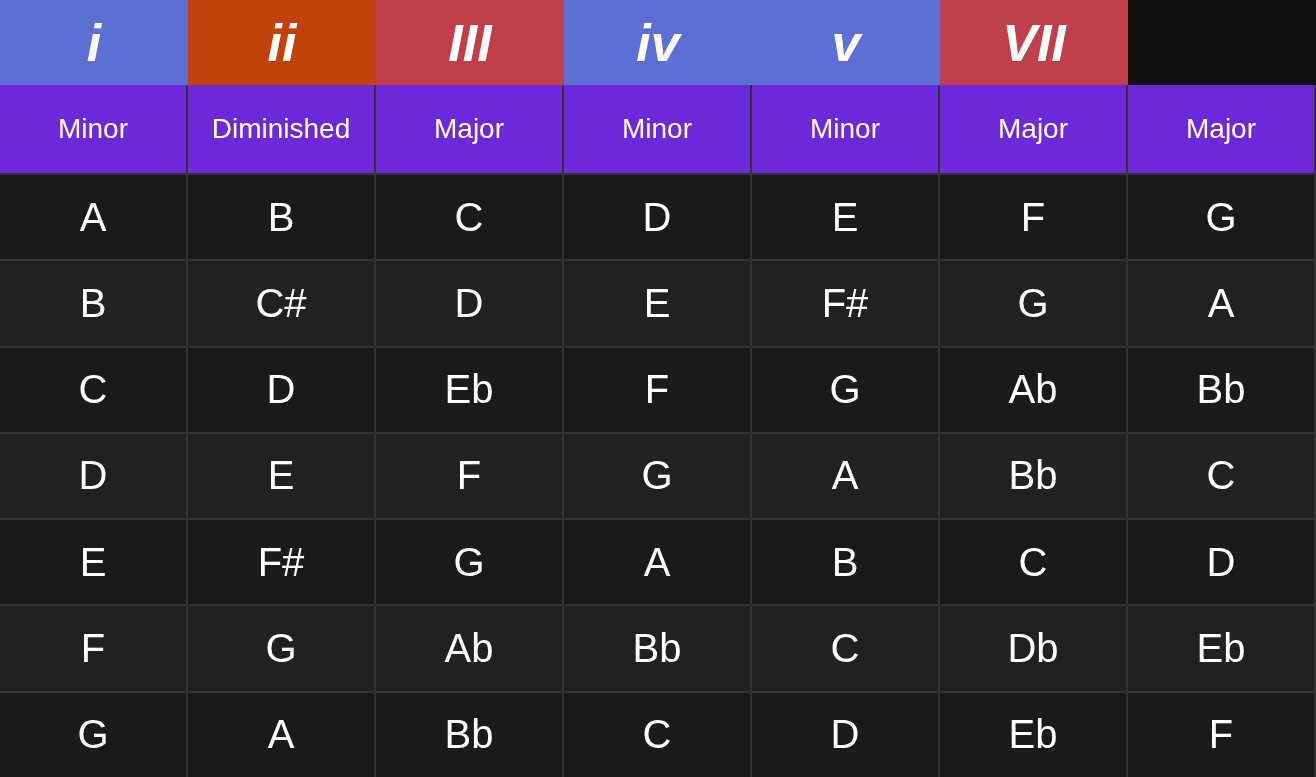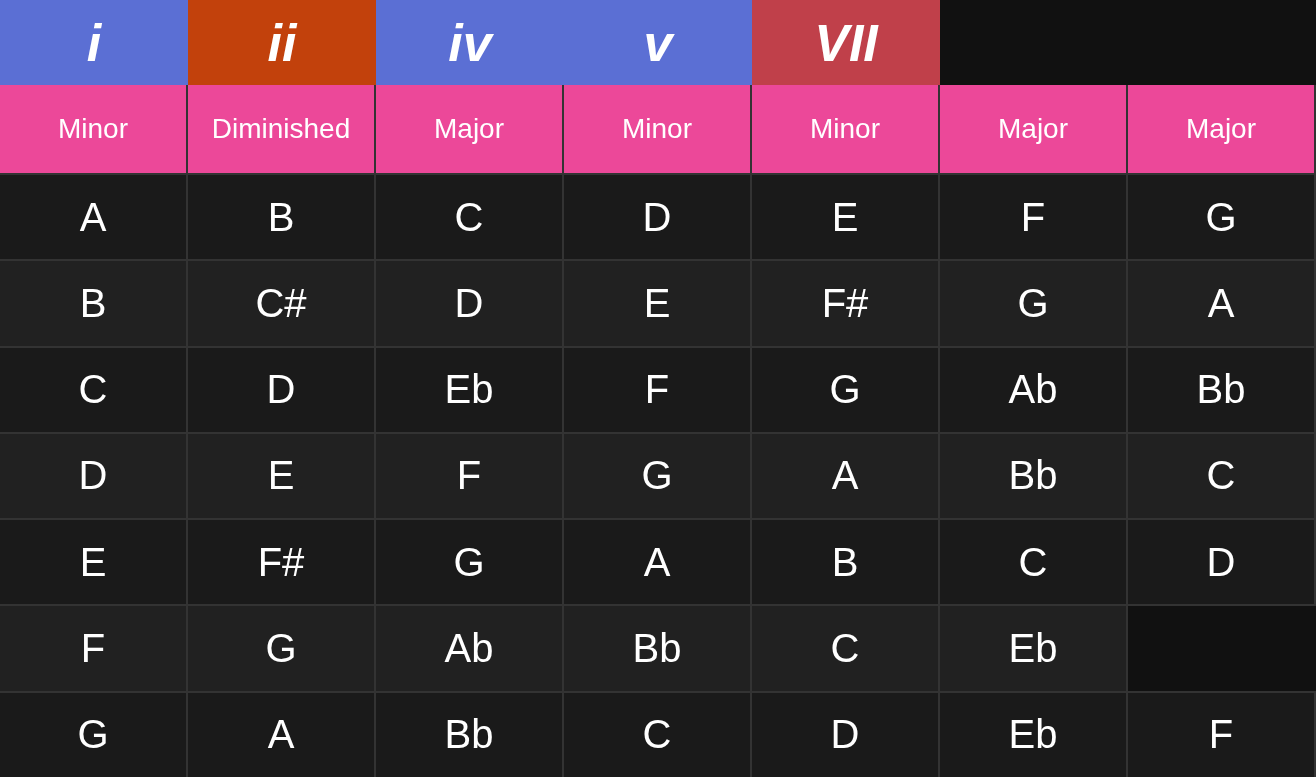--- a/index.html
+++ b/index.html
@@ -51,21 +51,21 @@
       height: 90px;
       border-bottom: 2px solid #333;
     }
 
     .subheader-cell {
       display: flex;
       align-items: center;
       justify-content: center;
       font-size: 28px;
       color: white;
-      background: #ec4899;
+      background: #6d28d9;
       border-right: 2px solid #333;
       border-left: 0px solid #333;
     }
 
     .subheader-cell:first-child {
       border-left: 0;
     }
 
     .data-rows {
       display: flex;
@@ -102,20 +102,21 @@
       background: #212121;
     }
   </style>
 </head>
 <body>
 
 <div class="table-container">
   <div class="header-row" id="header-row">
       <div class="header-cell blue">i</div>
       <div class="header-cell green">ii</div>
+      <div class="header-cell red">III</div>
       <div class="header-cell blue">iv</div>
       <div class="header-cell blue">v</div>
       <div class="header-cell red">VII</div>
     </div>
   <div class="subheader-row" id="subheader-row">
       <div class="subheader-cell">Minor</div>
       <div class="subheader-cell">Diminished</div>
       <div class="subheader-cell">Major</div>
       <div class="subheader-cell">Minor</div>
       <div class="subheader-cell">Minor</div>
@@ -167,20 +168,21 @@
         <div class="data-cell">B</div>
         <div class="data-cell">C</div>
         <div class="data-cell">D</div>
       </div>
       <div class="data-row">
         <div class="data-cell">F</div>
         <div class="data-cell">G</div>
         <div class="data-cell">Ab</div>
         <div class="data-cell">Bb</div>
         <div class="data-cell">C</div>
+        <div class="data-cell">Db</div>
         <div class="data-cell">Eb</div>
       </div>
       <div class="data-row">
         <div class="data-cell">G</div>
         <div class="data-cell">A</div>
         <div class="data-cell">Bb</div>
         <div class="data-cell">C</div>
         <div class="data-cell">D</div>
         <div class="data-cell">Eb</div>
         <div class="data-cell">F</div>

